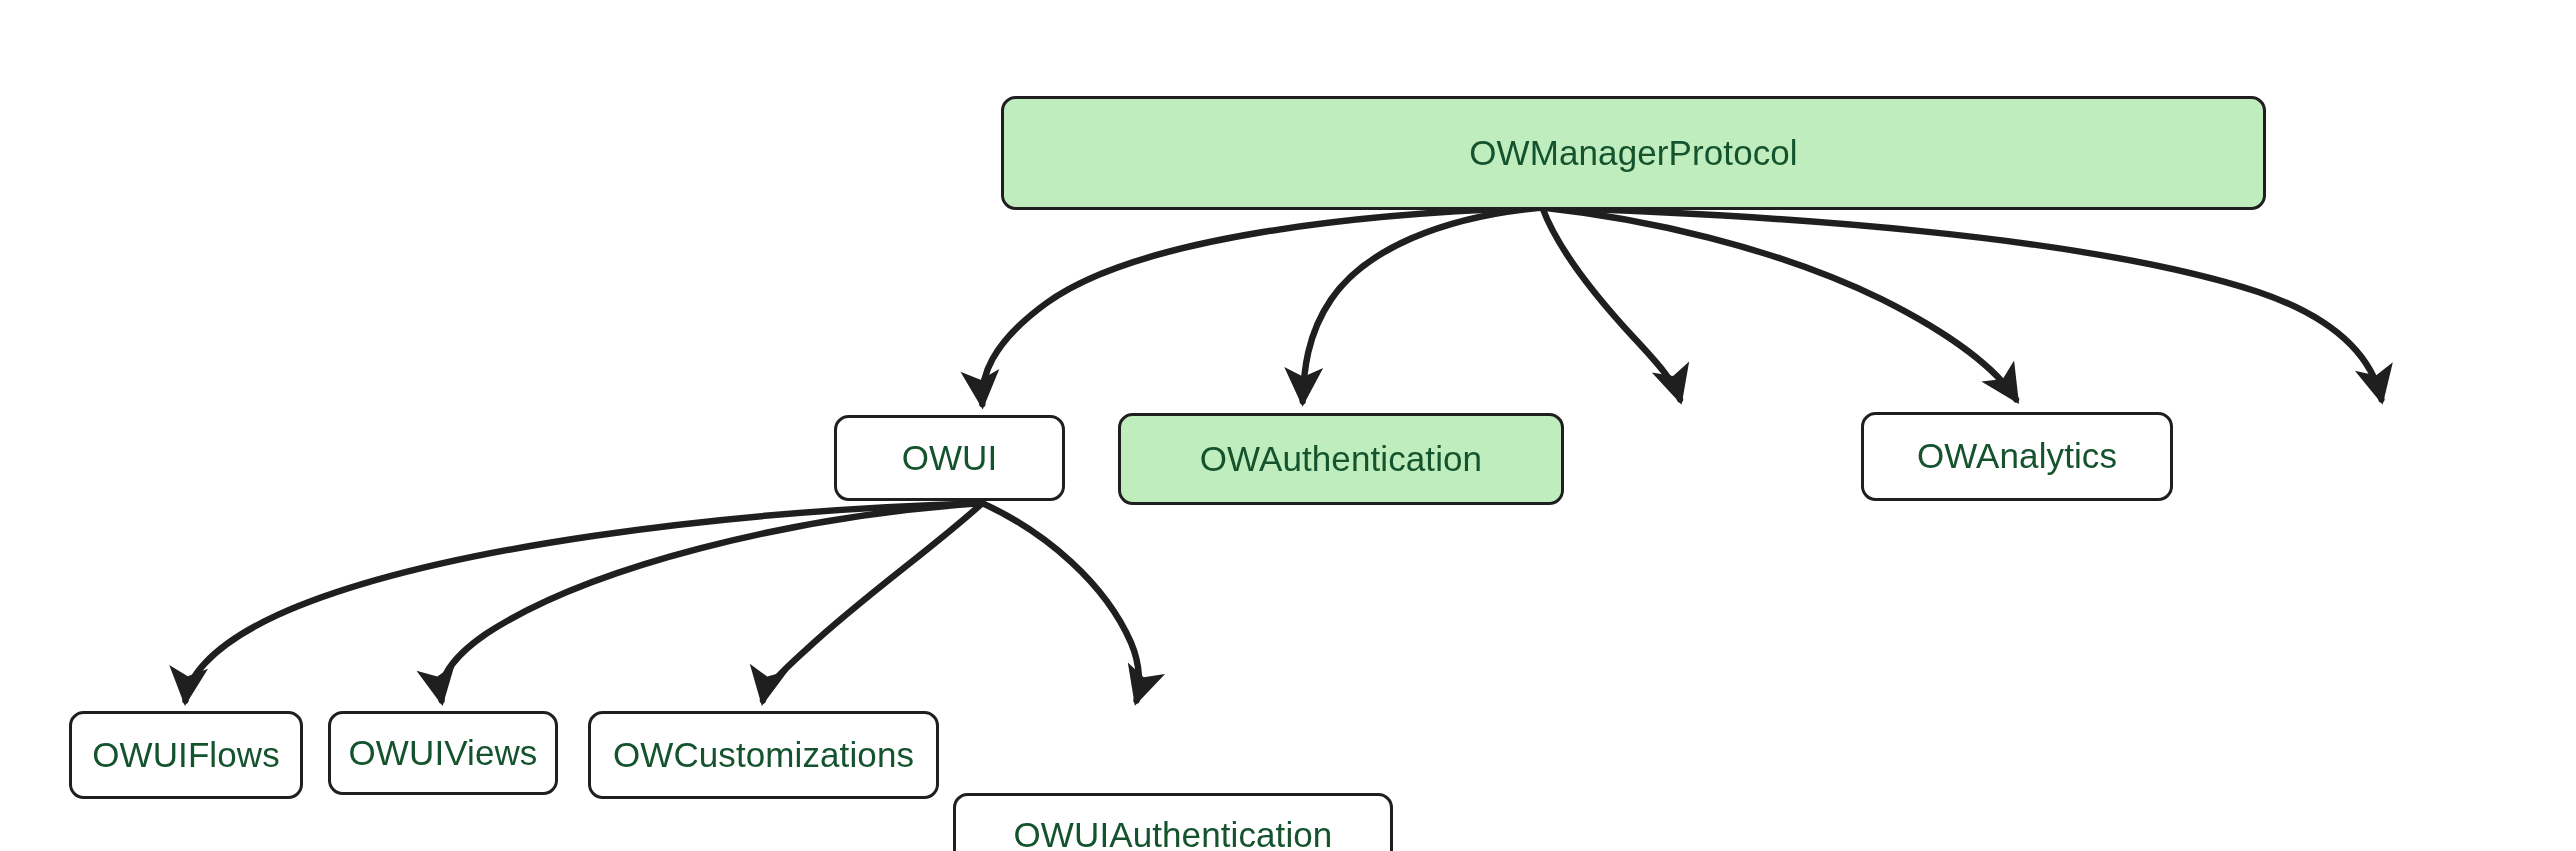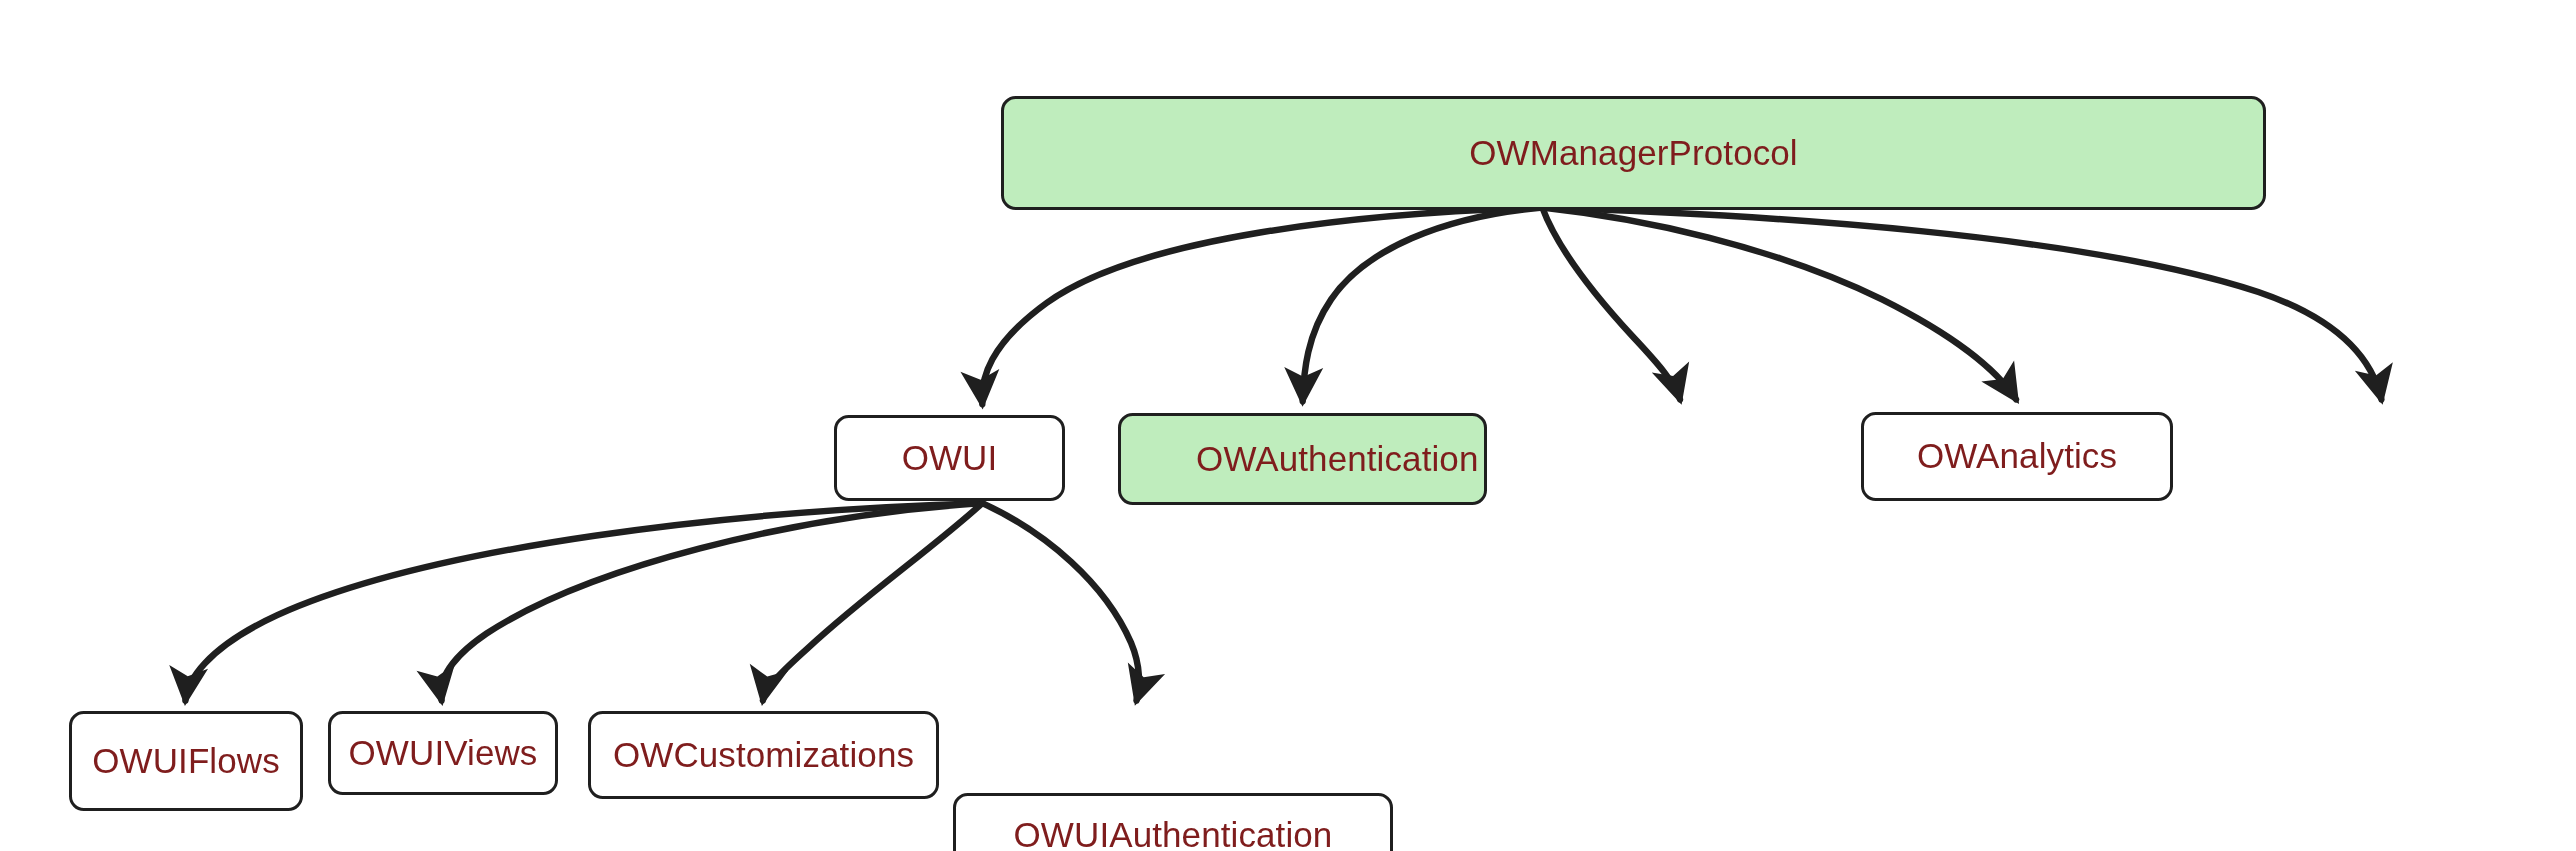--- a/index.html
+++ b/index.html
@@ -35,21 +35,21 @@
   }
   .node {
     position: absolute;
     box-sizing: border-box;
     display: flex;
     align-items: center;
     justify-content: center;
     border: 3.7px solid #1f1f1f;
     border-radius: 14.7px;
     background: #ffffff;
-    color: #7f1d1d;
+    color: #14532d;
     font-family: "Liberation Sans", sans-serif;
     font-size: 35px;
     font-weight: 400;
     letter-spacing: 0.1px;
     line-height: 1.1;
     white-space: nowrap;
   }
   .node.is-highlighted {
     background: #bfedbd;
   }
@@ -86,31 +86,31 @@
   <div id="node-layer">
 
     <div class="node is-highlighted" style="left:1001px; top:96px; width:1265px; height:114px;">
       <span class="node-label">OWManagerProtocol</span>
     </div>
 
     <div class="node" style="left:834px; top:415px; width:231px; height:86px;">
       <span class="node-label">OWUI</span>
     </div>
 
-    <div class="node is-highlighted" style="left:1118px; top:413px; width:369px; height:92px;justify-content:flex-end;">
+    <div class="node is-highlighted" style="left:1118px; top:413px; width:446px; height:92px;">
       <span class="node-label">OWAuthentication</span>
     </div>
 
 
     <div class="node" style="left:1861px; top:412px; width:312px; height:89px;">
       <span class="node-label">OWAnalytics</span>
     </div>
 
 
-    <div class="node" style="left:69px; top:711px; width:234px; height:100px;">
+    <div class="node" style="left:69px; top:711px; width:234px; height:88px;">
       <span class="node-label">OWUIFlows</span>
     </div>
 
     <div class="node" style="left:328px; top:711px; width:230px; height:84px;">
       <span class="node-label">OWUIViews</span>
     </div>
 
     <div class="node" style="left:588px; top:711px; width:351px; height:88px;">
       <span class="node-label">OWCustomizations</span>
     </div>

